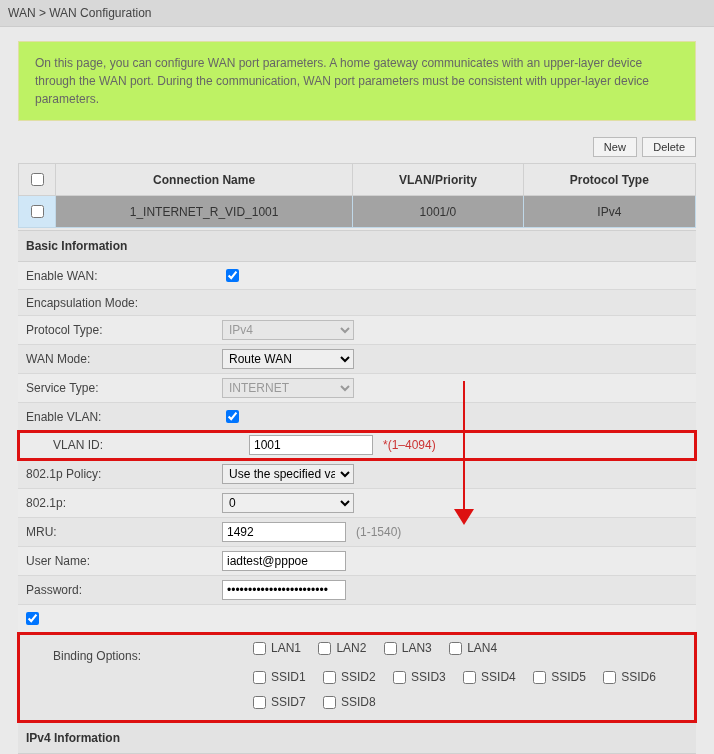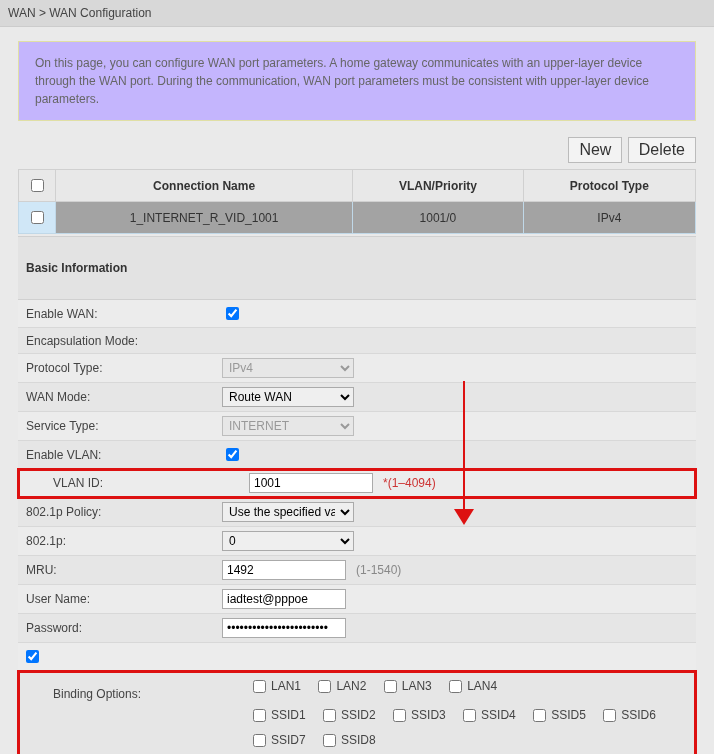--- a/index.html
+++ b/index.html
@@ -19,36 +19,36 @@
     background: #d8d8d8;
     padding: 6px 8px;
     font-size: 12px;
     color: #444;
     border-bottom: 1px solid #ccc;
   }
   .content {
     padding: 14px 18px 10px 18px;
   }
   .info-box {
-    background: #c4b5fd;
+    background: #bef264;
     border: 1px solid #e0dfa5;
     padding: 12px 16px;
     color: #666;
     line-height: 1.5;
     margin-bottom: 16px;
   }
   .toolbar {
     text-align: right;
     margin-bottom: 6px;
   }
   .toolbar button {
     background: #f3f3f3;
     border: 1px solid #bbb;
     padding: 3px 10px;
-    font-size: 16px;
+    font-size: 11px;
     color: #333;
     cursor: pointer;
     margin-left: 2px;
   }
   table.conn-table {
     width: 100%;
     border-collapse: collapse;
     background: #f4f4f4;
     margin-bottom: 2px;
   }
@@ -63,21 +63,21 @@
   table.conn-table td {
     background: #a3a3a3;
     padding: 6px 8px;
     border: 1px solid #c0d8e8;
     text-align: center;
   }
   table.conn-table td.chk { background: #d0e7f7; }
   .section-title {
     font-weight: bold;
     background: #e3e3e3;
-    padding: 24px 8px;
+    padding: 8px 8px;
     border-bottom: 1px solid #d0d0d0;
     border-top: 1px solid #d0d0d0;
   }
   .form-row {
     display: flex;
     align-items: center;
     border-bottom: 1px solid #d8d8d8;
     background: #ececec;
     min-height: 26px;
     position: relative;

